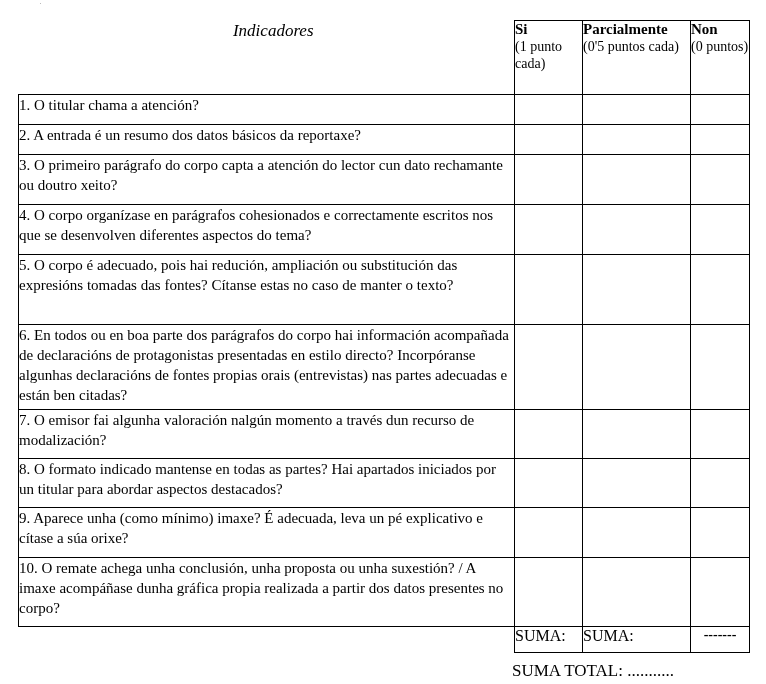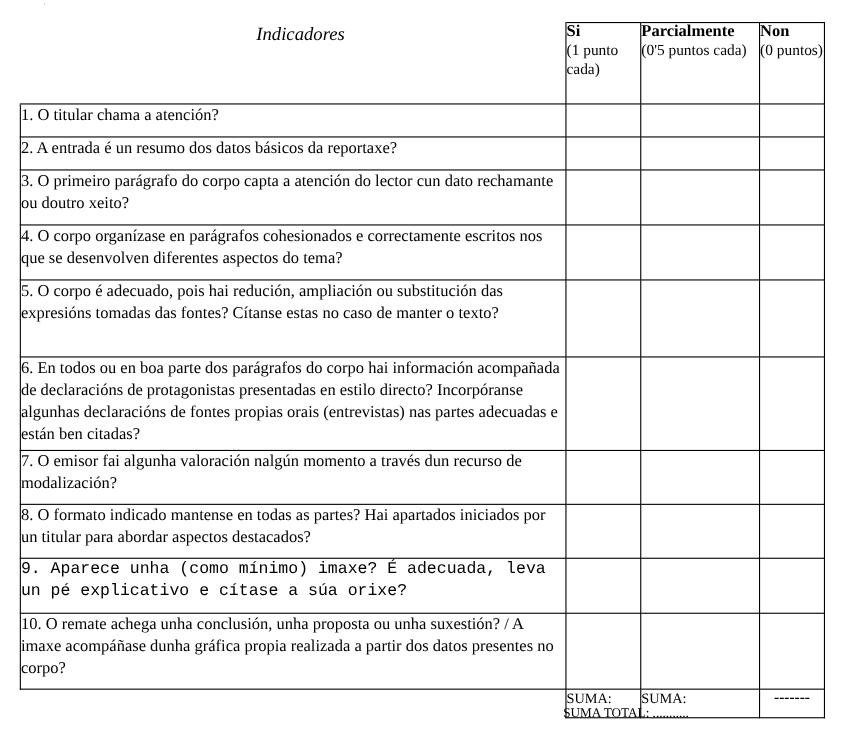--- a/index.html
+++ b/index.html
@@ -10,24 +10,24 @@
   table.rubric td { border:1px solid #000; vertical-align:top; padding:0; }
   .c-ind { width:496px; }
   .c-si { width:68px; }
   .c-par { width:108px; }
   .c-non { width:59px; }
   td.hdr-ind { border-top:none !important; border-left:none !important; vertical-align:bottom; text-align:center; height:73px; }
   .ind-title { display:block; font-style:italic; font-size:17px; padding-bottom:4px; padding-left:14px; }
   .colhead { padding:5px 3px 0 4px; font-size:14px; line-height:17px;margin-left:40px; }
   .colhead b { font-size:15px; display:block; line-height:17px; }
   .rowtext { font-size:15px; line-height:20px; padding:4px 3px 4px 3px; }
-  td.foot { font-size:13px; padding:4px 4px 0 4px; height:25px; vertical-align:top; }
+  td.foot { font-size:16px; padding:4px 4px 0 4px; height:25px; vertical-align:top; }
   td.foot-non { text-align:center; font-weight:bold; font-size:14px; letter-spacing:0px; padding-top:4px; }
   td.blank-foot { border:none !important; }
-  .suma-total { position:absolute; left:512px; top:641px; font-size:12px; }
+  .suma-total { position:absolute; left:512px; top:661px; font-size:17px; }
 </style>
 </head>
 <body>
 
 <div class="dot"></div>
 
 <table class="rubric">
   <colgroup>
     <col class="c-ind">
       <col class="c-si">
@@ -93,21 +93,21 @@
     <td></td>
         <td></td>
         <td></td>
   </tr>
   <tr style="height:49px;">
     <td class="rowtext">8. O formato indicado mantense en todas as partes? Hai apartados iniciados por un titular para abordar aspectos destacados?</td>
     <td></td>
         <td></td>
         <td></td>
   </tr>
-  <tr style="height:50px;font-family:Liberation Mono, monospace;">
+  <tr style="height:50px;">
     <td class="rowtext">9. Aparece unha (como mínimo) imaxe? É adecuada, leva un pé explicativo e cítase a súa orixe?</td>
     <td></td>
         <td></td>
         <td></td>
   </tr>
   <tr style="height:69px;margin-left:33px;">
     <td class="rowtext">10. O remate achega unha conclusión, unha proposta ou unha suxestión? / A imaxe acompáñase dunha gráfica propia realizada a partir dos datos presentes no corpo?</td>
     <td></td>
         <td></td>
         <td></td>

